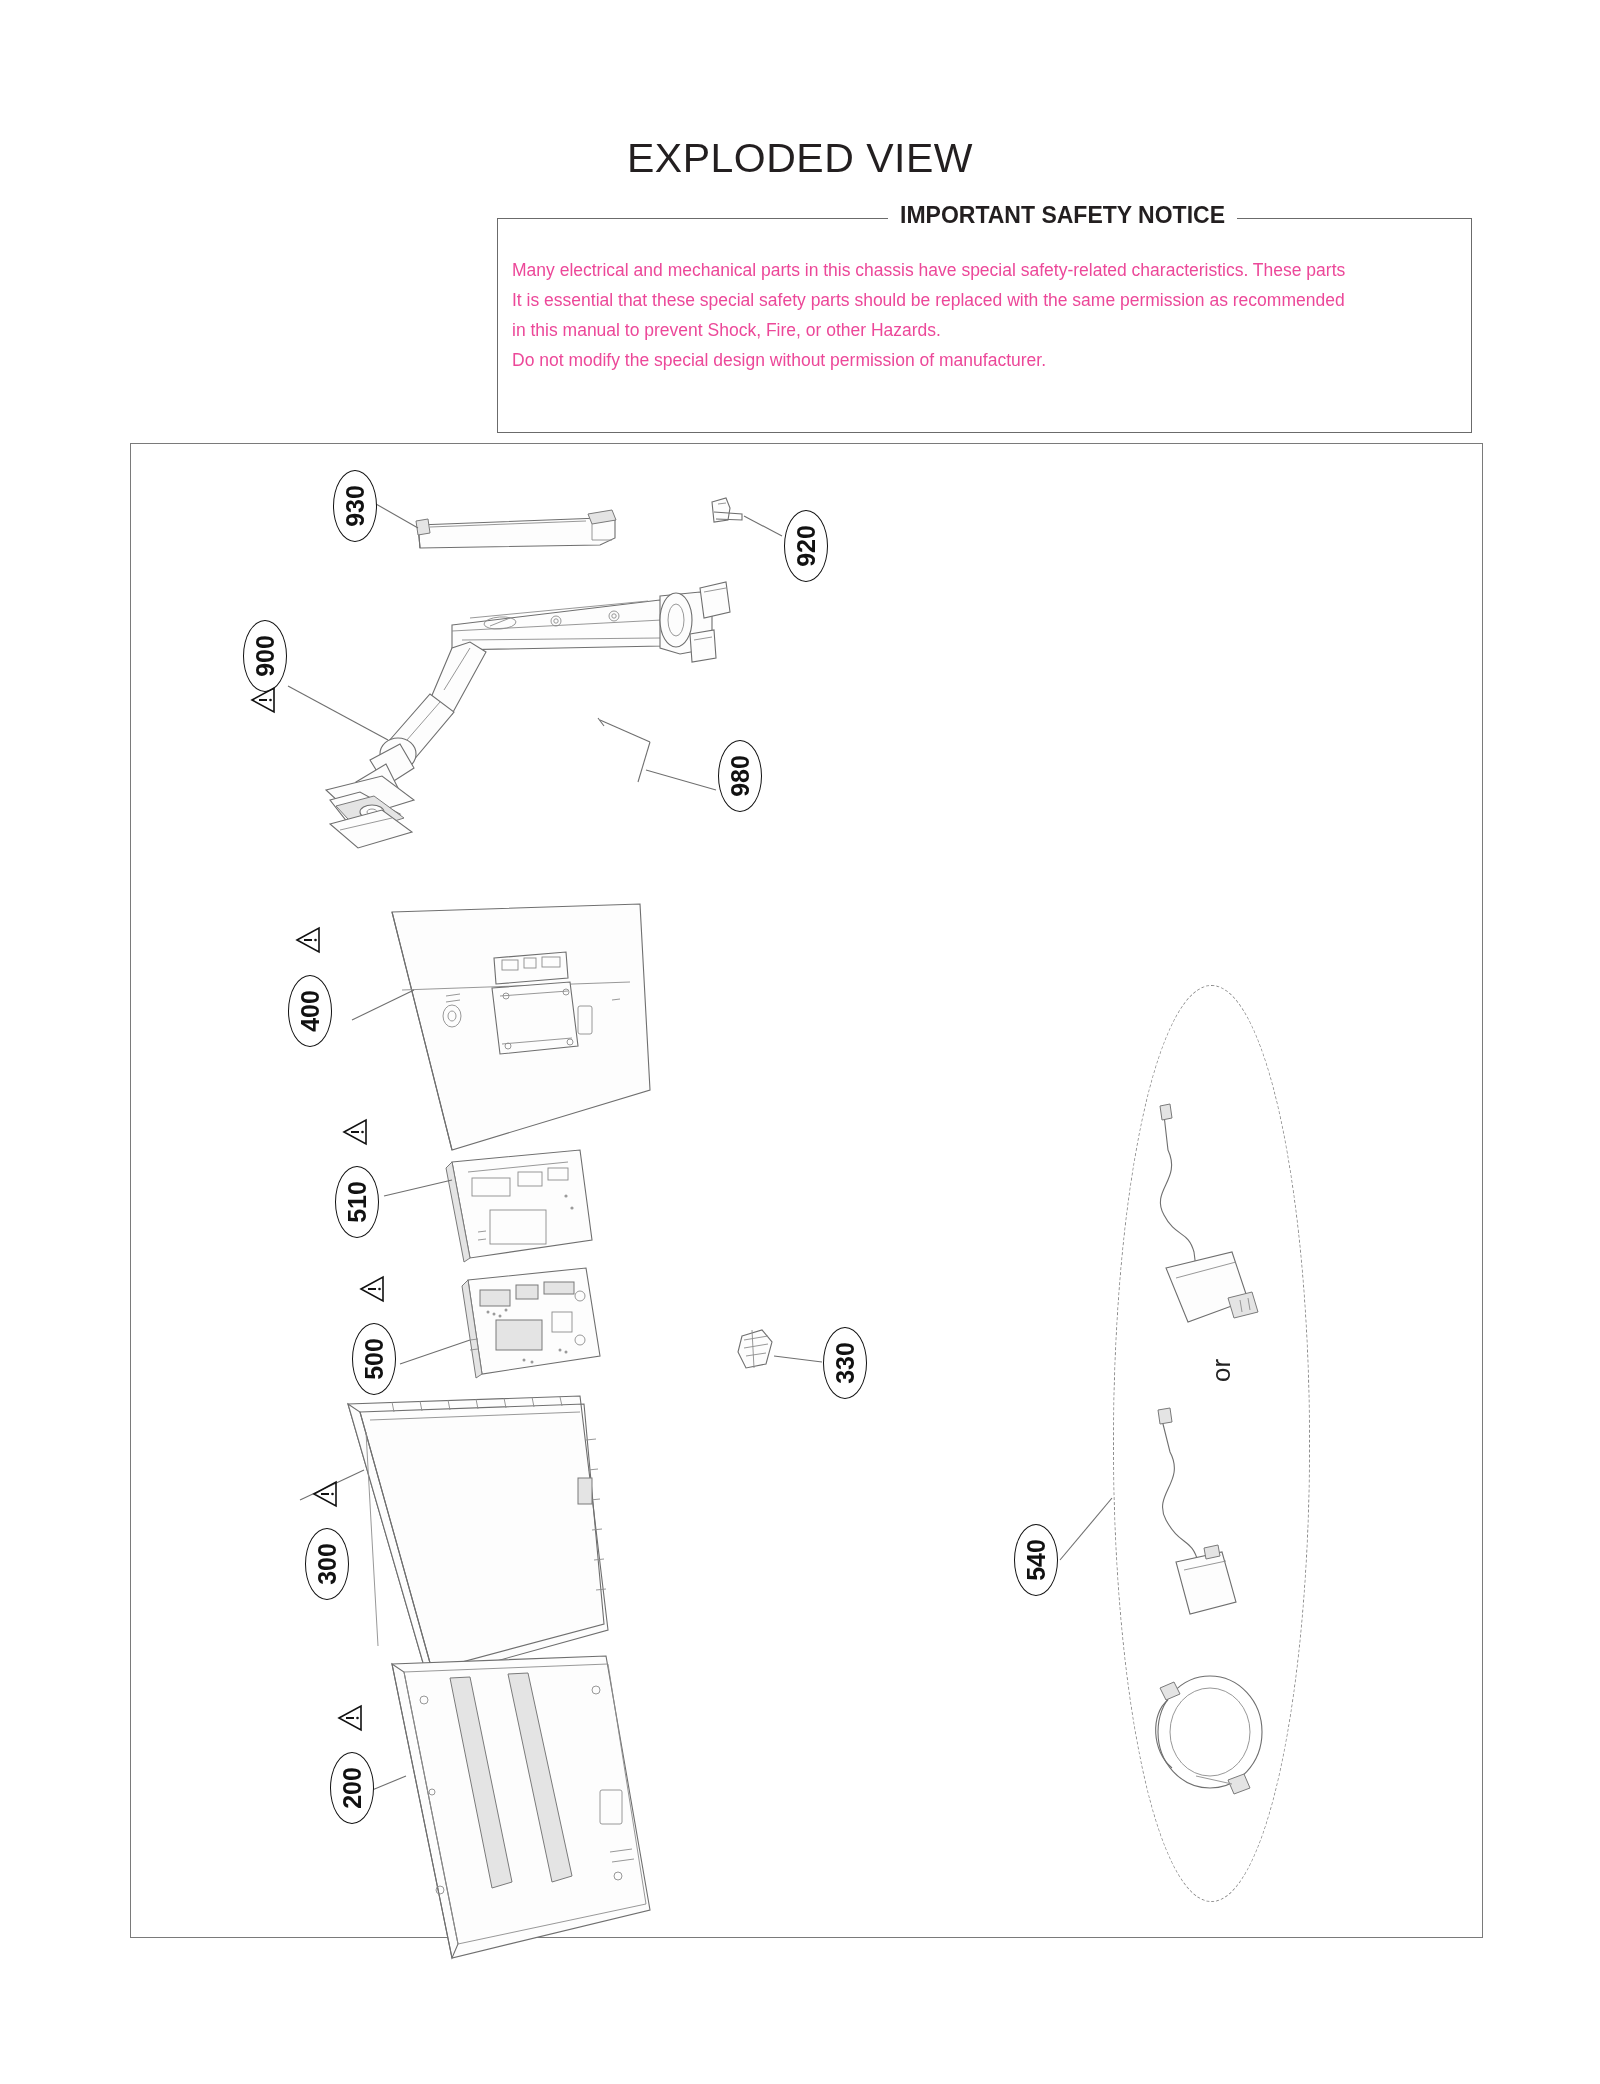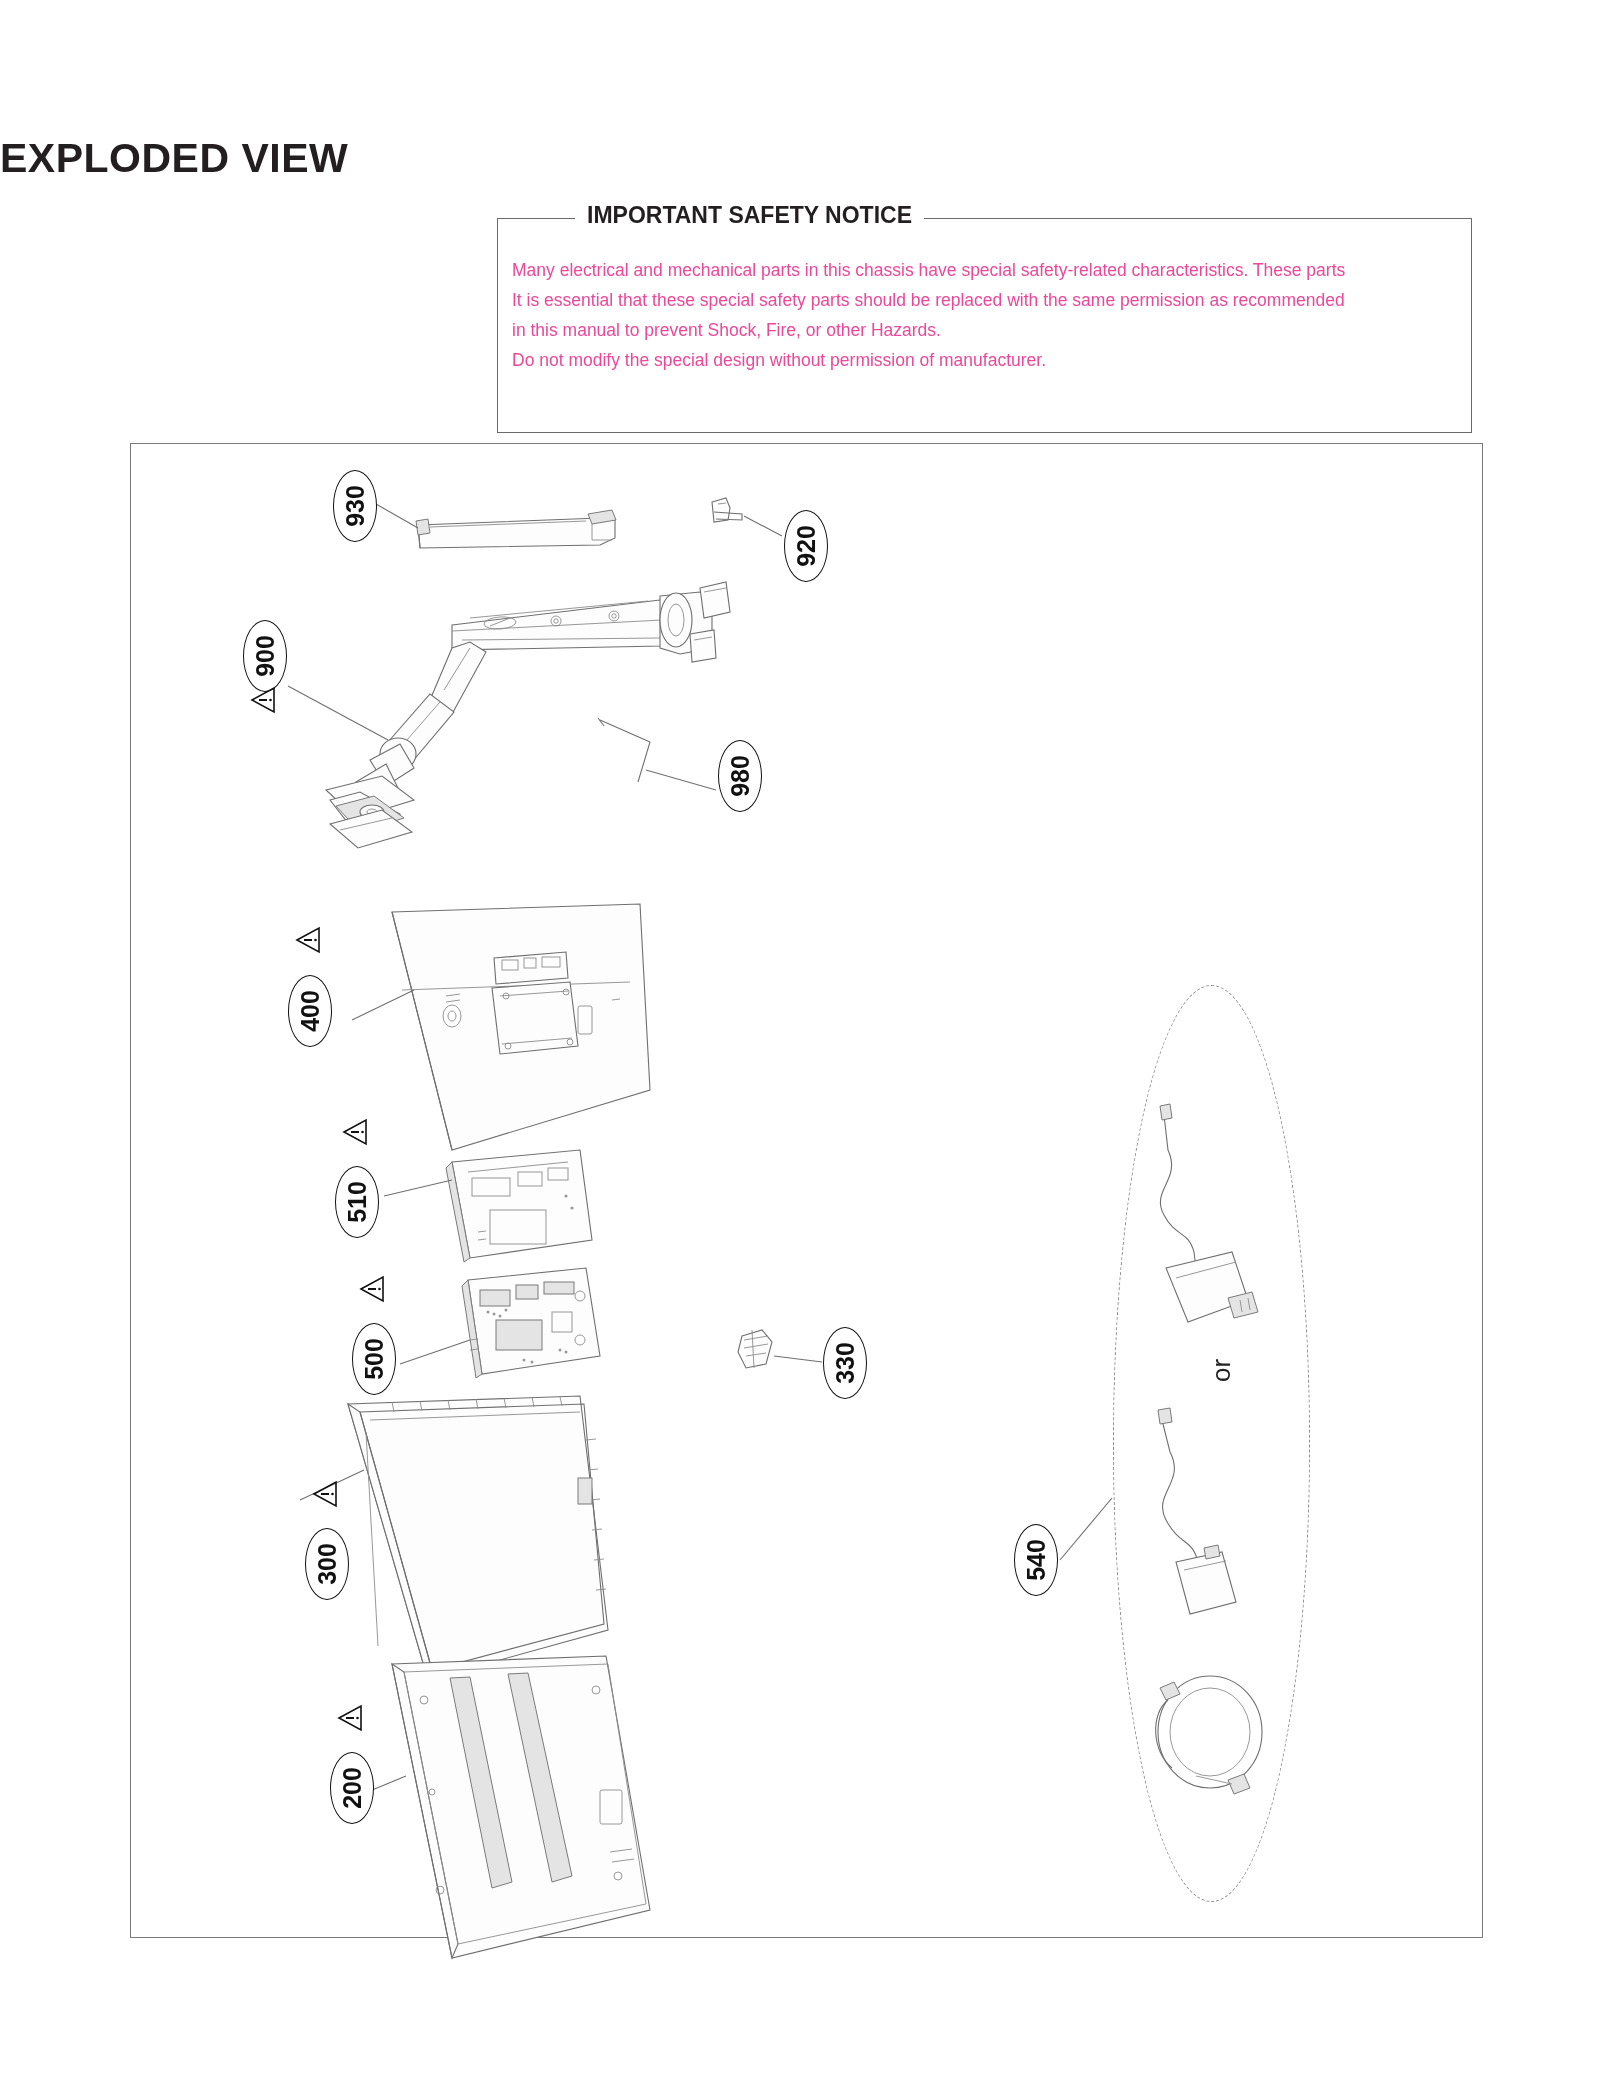--- a/index.html
+++ b/index.html
@@ -1,28 +1,28 @@
 <!DOCTYPE html>
 <html><head>
 <meta charset="utf-8">
 <style>
   html,body{margin:0;padding:0;background:#fff;}
   body{width:1600px;height:2084px;position:relative;
        font-family:"Liberation Sans", sans-serif;color:#1a1a1a;}
   .page{position:absolute;inset:0;background:#fff;}
 
   
-  .title{position:absolute;left:0;right:0;top:135px;
-         font-size:41px;font-weight:bold;letter-spacing:.5px;color:#231f20;}
+  .title{position:absolute;left:0;right:0;top:135px;text-align:center;
+         font-size:41px;font-weight:normal;letter-spacing:.5px;color:#231f20;}
 
   
   .notice{position:absolute;left:497px;top:218px;width:975px;height:215px;
           border:1.6px solid #6b6b6b;background:#fff;box-sizing:border-box;}
   .notice-legend{position:absolute;left:497px;top:205px;width:975px;height:26px;
-                 text-align:left;pointer-events:none;}
+                 text-align:center;pointer-events:none;}
   .notice-legend span{background:#fff;padding:0 12px;font-size:23px;
                       font-weight:bold;color:#231f20;position:relative;top:-3px;
                       left:78px;}
   .notice-body{position:absolute;left:512px;top:255px;width:955px;
                font-size:17.5px;line-height:30px;color:#ec4899;}
   .notice-body p{margin:0;}
   .tri-inline{display:inline-block;width:16px;height:14px;position:relative;
               top:2px;margin:0 3px;}
   .tri-inline svg{display:block;}
 

